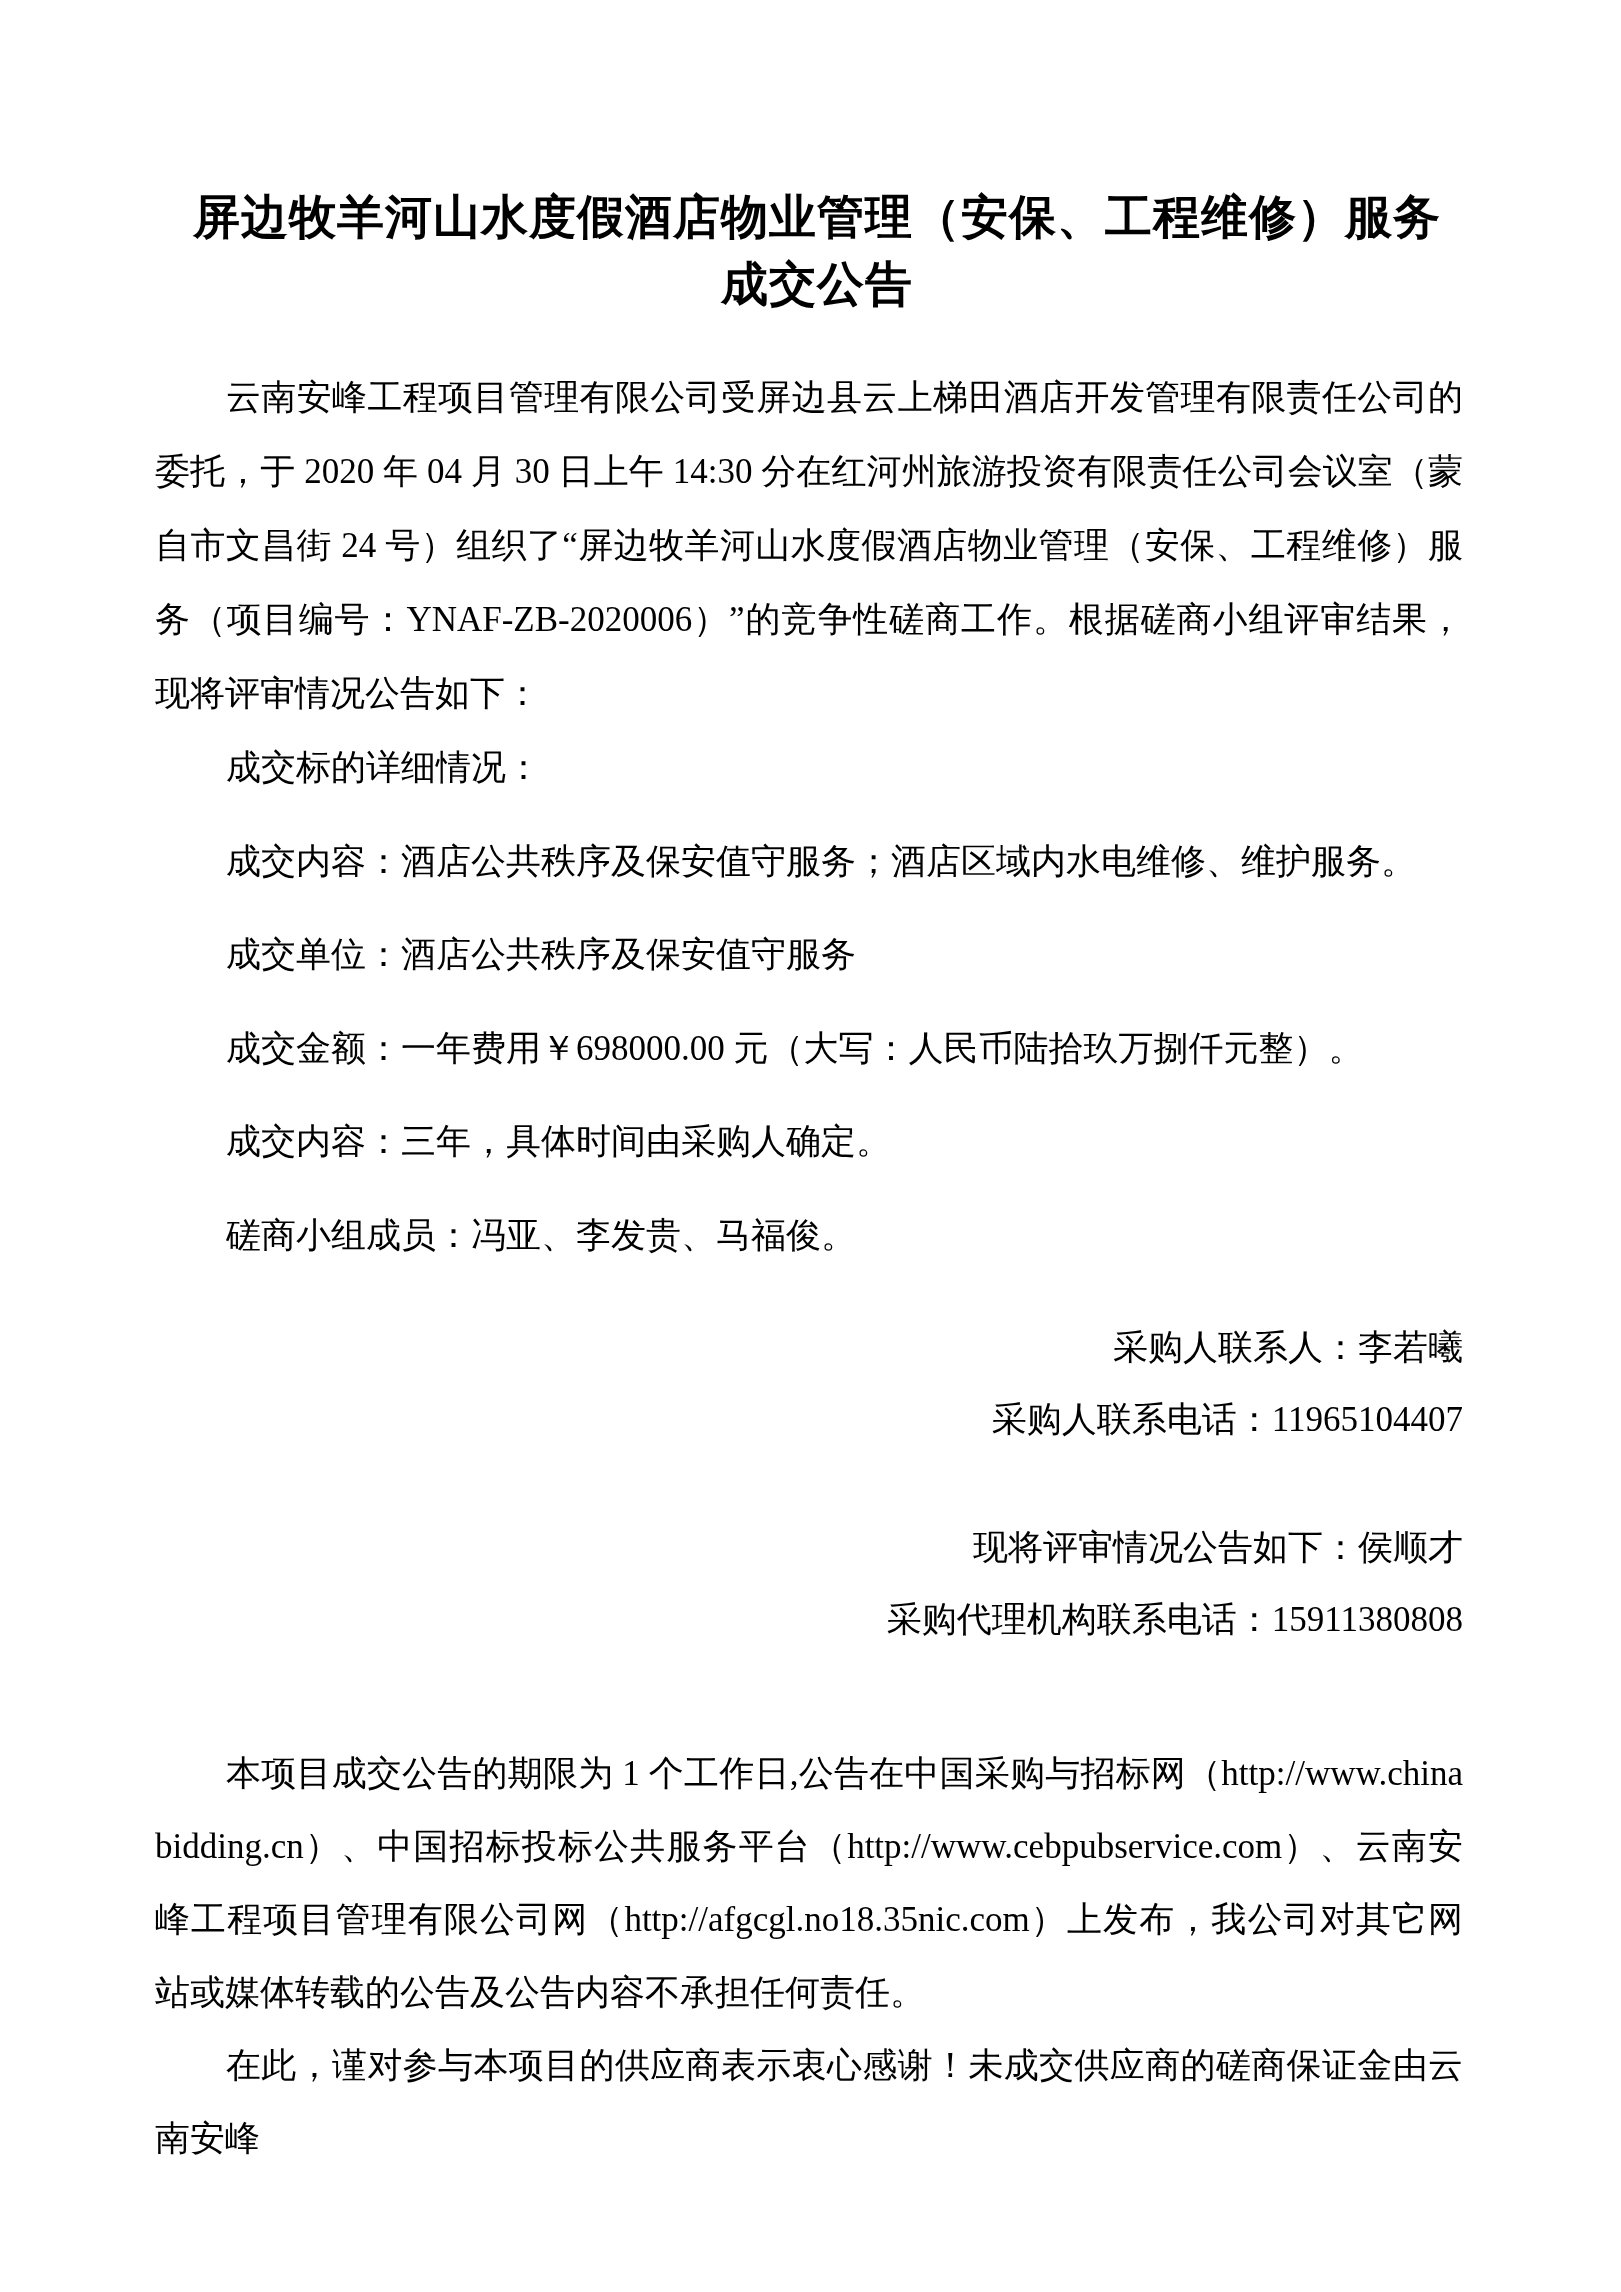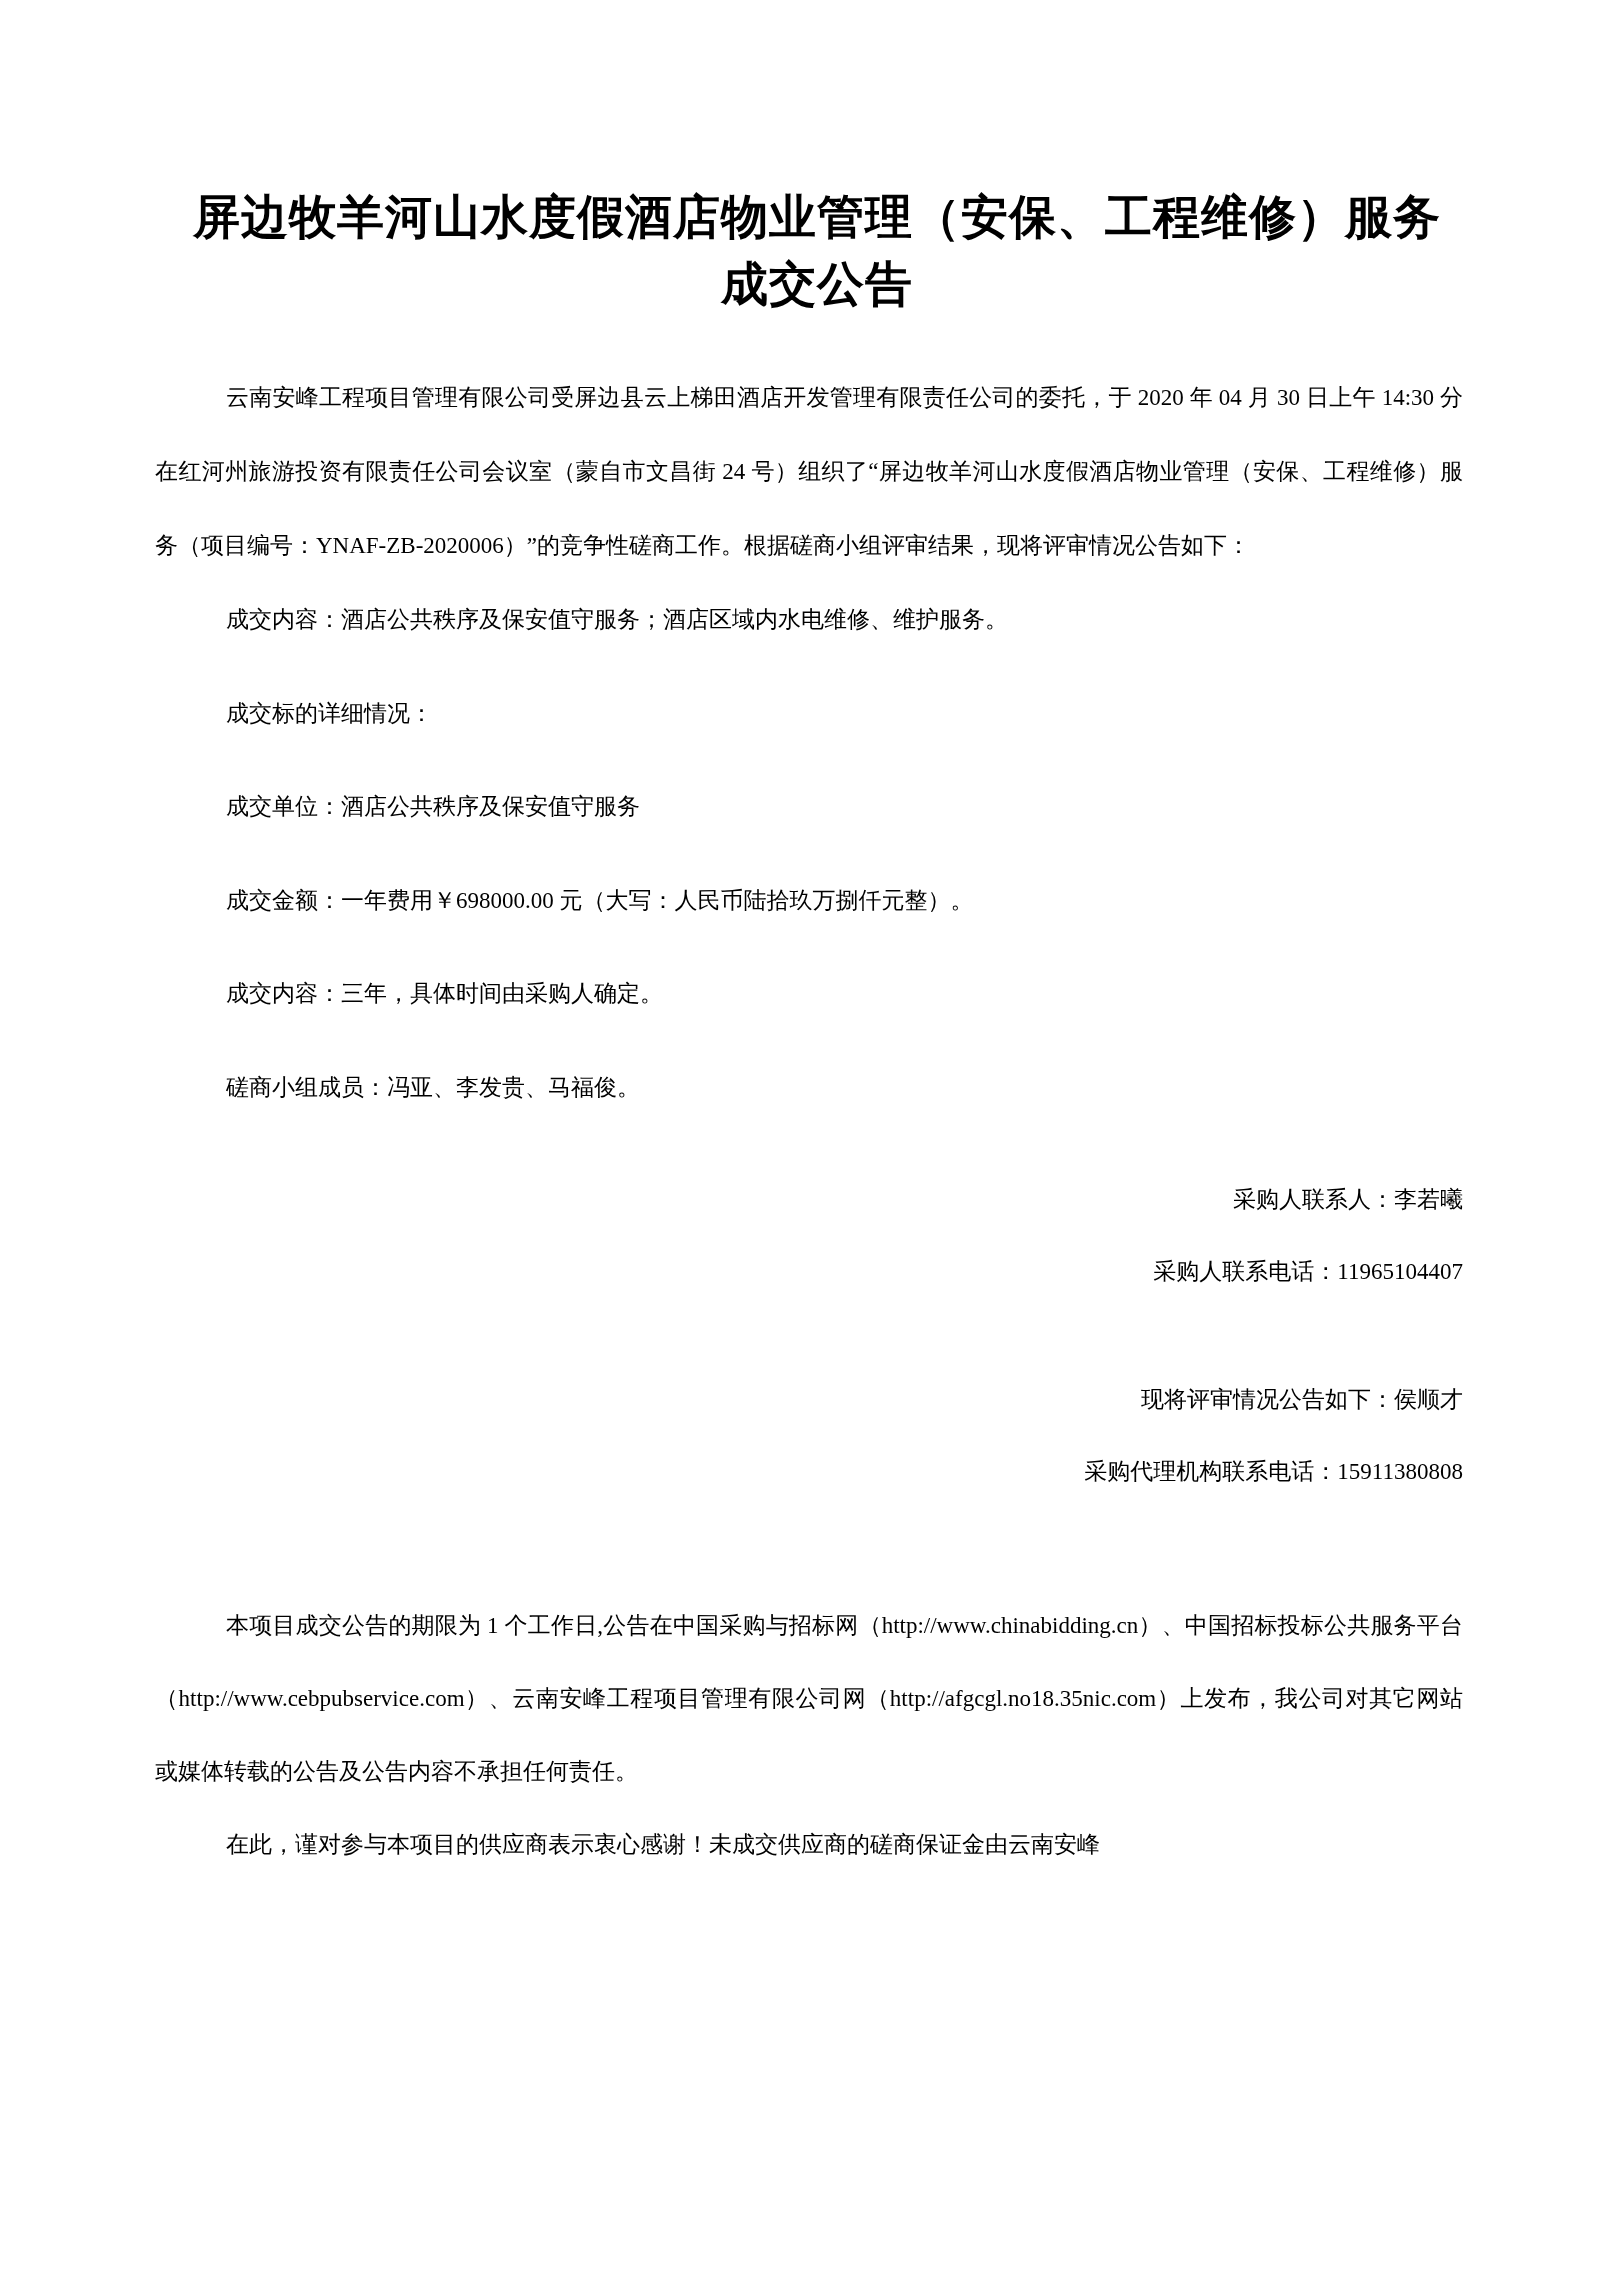--- a/index.html
+++ b/index.html
@@ -23,21 +23,21 @@
   }
   .title {
     font-size: 47px;
     font-weight: bold;
     line-height: 67px;
     text-align: center;
     margin: 0 0 43px 16px;
     letter-spacing: 1px;
   }
   .para {
-    font-size: 23px;
+    font-size: 35px;
     margin: 0;
     text-align: justify;
   }
   .intro {
     line-height: 74px;
     text-indent: 71px;
     margin-bottom: 0;
   }
   .item {
     line-height: 74px;
@@ -65,23 +65,23 @@
 </style>
 </head>
 <body>
 
 <div class="doc">
 
   <h1 class="title">屏边牧羊河山水度假酒店物业管理（安保、工程维修）服务成交公告</h1>
 
   <p class="para intro">云南安峰工程项目管理有限公司受屏边县云上梯田酒店开发管理有限责任公司的委托，于 2020 年 04 月 30 日上午 14:30 分在红河州旅游投资有限责任公司会议室（蒙自市文昌街 24 号）组织了“屏边牧羊河山水度假酒店物业管理（安保、工程维修）服务（项目编号：YNAF-ZB-2020006）”的竞争性磋商工作。根据磋商小组评审结果，现将评审情况公告如下：</p>
 
+  <p class="para item">成交标的详细情况：</p>
+
   <p class="para item">成交内容：酒店公共秩序及保安值守服务；酒店区域内水电维修、维护服务。</p>
-
-  <p class="para item">成交标的详细情况：</p>
 
   <p class="para item">成交单位：酒店公共秩序及保安值守服务</p>
 
 
   <p class="para item">成交金额：一年费用￥698000.00 元（大写：人民币陆拾玖万捌仟元整）。</p>
 
   <p class="para item">成交内容：三年，具体时间由采购人确定。</p>
 
   <p class="para item">磋商小组成员：冯亚、李发贵、马福俊。</p>
 

